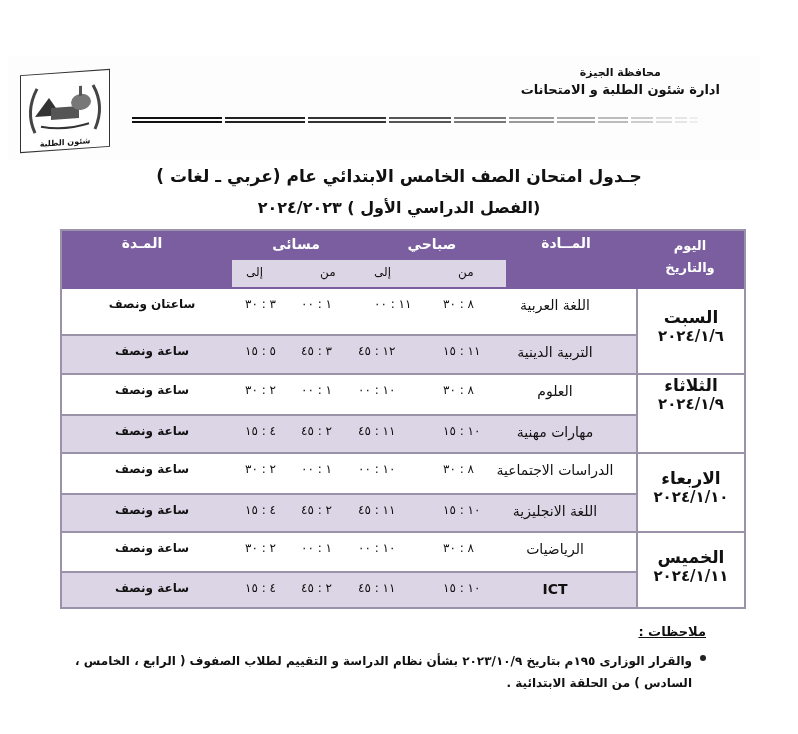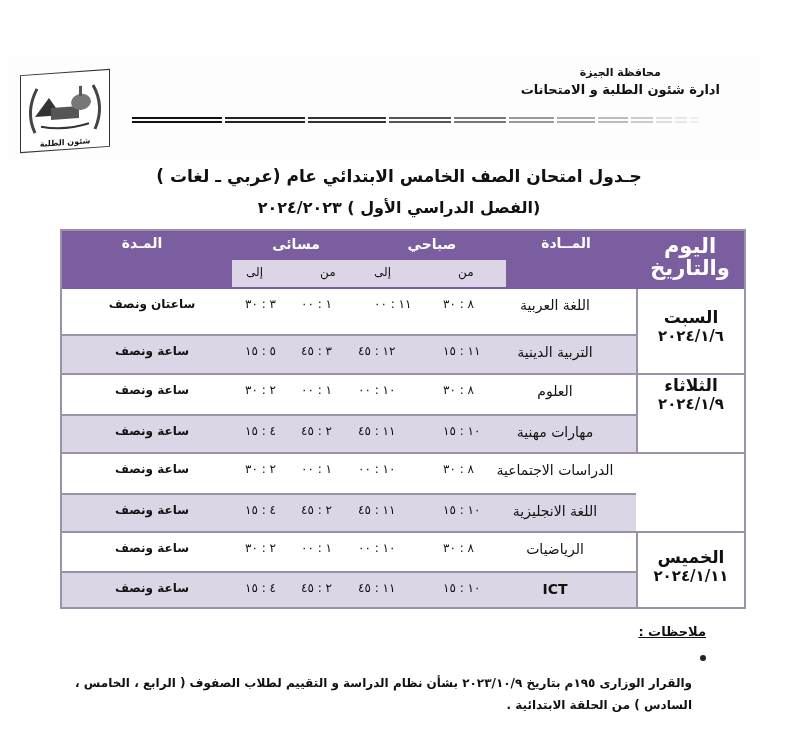--- a/index.html
+++ b/index.html
@@ -71,21 +71,21 @@
   }
   .row.alt { background:#dcd5e6; }
   .row span { position:absolute; top:8px; font-size:14px; white-space:nowrap; direction:rtl; }
   .row .subj { right:16px; width:130px; text-align:center; }
   .row .t { direction:ltr; letter-spacing:1px; font-size:12px; }
   .row .dur { left:20px; width:140px; text-align:center; font-weight:bold; font-size:12px; }
   .daysep { position:absolute; left:0; width:682px; height:2px; background:#9a92a8; }
 
   .notes { position:absolute; right:92px; top:624px; direction:rtl; font-weight:bold; font-size:13px; text-decoration:underline; }
   .note-body {
-    position:absolute; left:68px; right:86px; top:672px; direction:rtl; font-weight:bold; font-size:12px;
+    position:absolute; left:68px; right:86px; top:650px; direction:rtl; font-weight:bold; font-size:12px;
     line-height:22px; text-align:right;
   }
   .bullet { position:absolute; right:92px; top:655px; width:6px; height:6px; border-radius:50%; background:#222; }
 </style>
 </head>
 <body>
 
 <div class="letterhead"></div>
 
 <div class="logo">
@@ -119,21 +119,21 @@
   <span style="width:16px;border-color:#ddd;"></span>
   <span style="width:12px;border-color:#e6e6e6;"></span>
   <span style="width:8px;border-color:#eee;"></span>
 </div>
 
 <div class="title">جـدول امتحان الصف الخامس الابتدائي عام (عربي ـ لغات )</div>
 <div class="subtitle">(الفصل الدراسي الأول ) ٢٠٢٤/٢٠٢٣</div>
 
 <div class="table">
   <div class="hdr">
-    <span class="h" style="right:14px;top:4px;width:80px;line-height:22px;font-size:21px;">اليوم والتاريخ</span>
+    <span class="h" style="right:14px;top:4px;width:80px;line-height:22px;font-size:13px;">اليوم والتاريخ</span>
     <span class="h" style="right:128px;top:4px;width:100px;">المــادة</span>
     <span class="h" style="left:310px;top:5px;width:120px;">صباحي</span>
     <span class="h" style="left:174px;top:5px;width:120px;">مسائى</span>
     <span class="h" style="left:30px;top:4px;width:100px;">المـدة</span>
     <div class="sub">
       <span style="left:226px;">من</span>
       <span style="left:142px;">إلى</span>
       <span style="left:88px;">من</span>
       <span style="left:14px;">إلى</span>
     </div>
@@ -176,20 +176,24 @@
   <div class="row alt" style="top:183px;height:38px;">
     <span class="subj">مهارات مهنية</span>
     <span class="t" style="left:381px;">١٠ : ١٥</span>
     <span class="t" style="left:296px;">١١ : ٤٥</span>
     <span class="t" style="left:239px;">٢ : ٤٥</span>
     <span class="t" style="left:183px;">٤ : ١٥</span>
     <span class="dur">ساعة ونصف</span>
   </div>
   <div class="daysep" style="top:221px;"></div>
 
+  <div class="day" style="top:223px;height:77px;padding-top:14px;">
+    <span class="dname">الاربعاء</span>
+    <span class="ddate">٢٠٢٤/١/١٠</span>
+  </div>
   <div class="row" style="top:223px;height:39px;border-top:none;">
     <span class="subj">الدراسات الاجتماعية</span>
     <span class="t" style="left:381px;">٨ : ٣٠</span>
     <span class="t" style="left:296px;">١٠ : ٠٠</span>
     <span class="t" style="left:239px;">١ : ٠٠</span>
     <span class="t" style="left:183px;">٢ : ٣٠</span>
     <span class="dur">ساعة ونصف</span>
   </div>
   <div class="row alt" style="top:262px;height:38px;">
     <span class="subj">اللغة الانجليزية</span>

